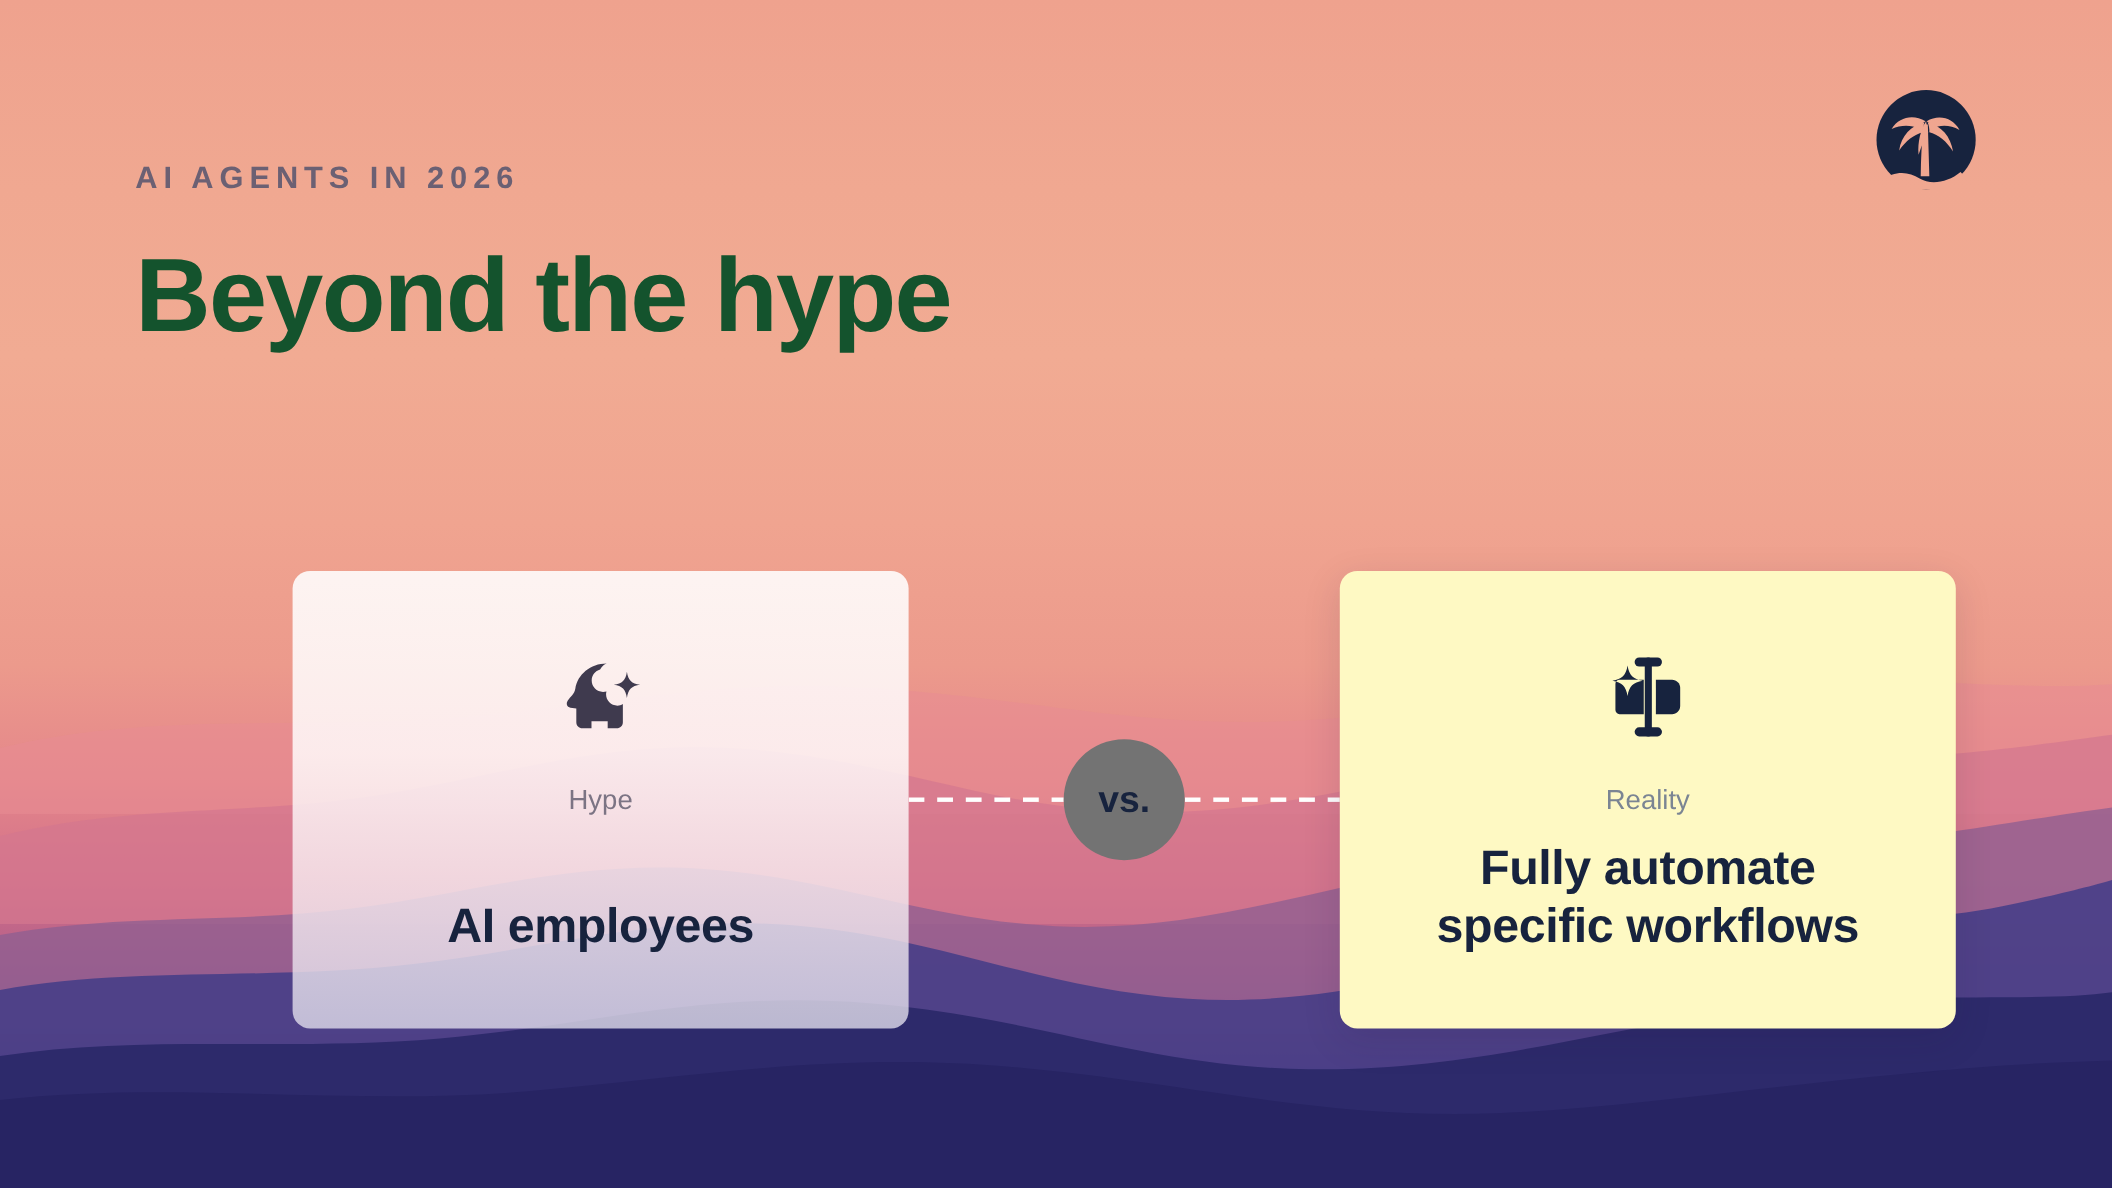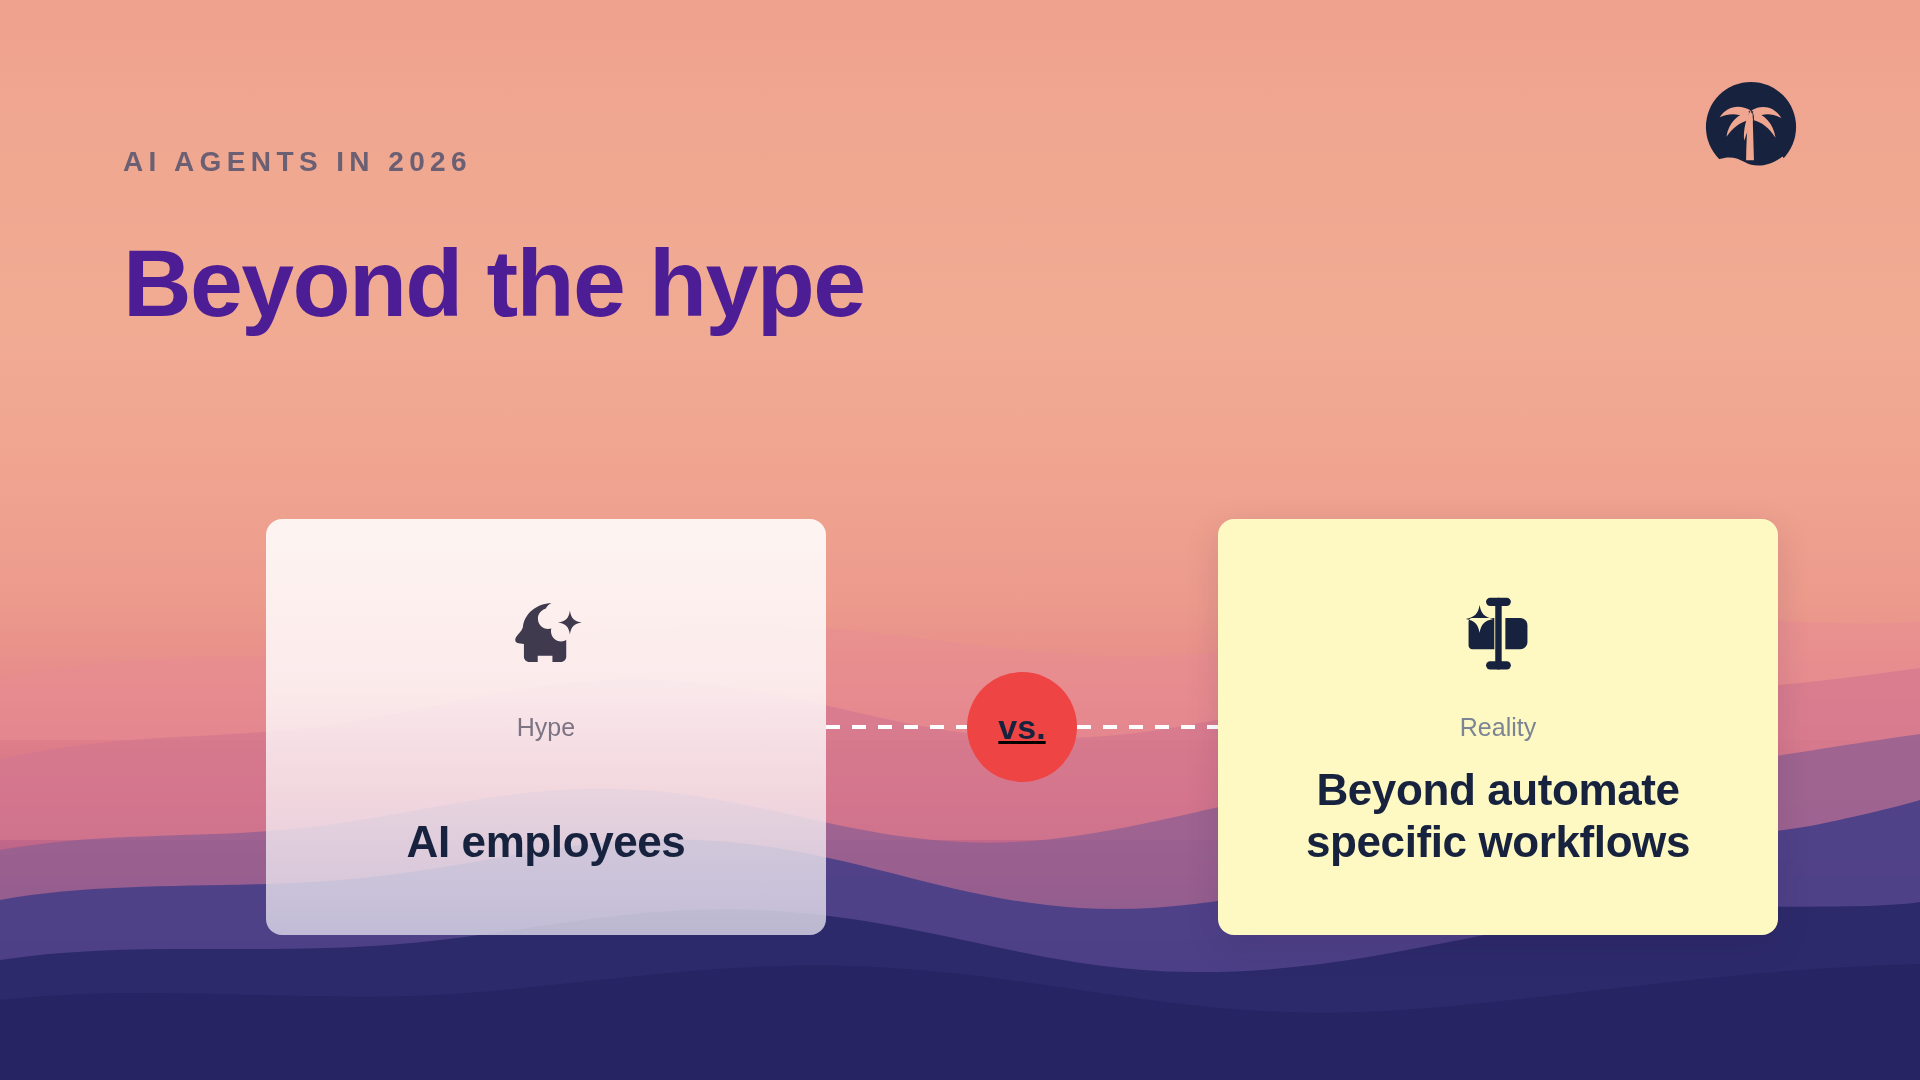--- a/index.html
+++ b/index.html
@@ -38,23 +38,23 @@
   }
   .eyebrow {
     font-size:28px; font-weight:bold;
     letter-spacing:5.4px;
     color:#6b6073;
     line-height:1;
     text-transform:uppercase;
     white-space:nowrap;
   }
   .headline {
-    position:absolute; left:123px; top:236px;
+    position:absolute; left:123px; top:222px;
     font-size:95px; font-weight:bold;
-    color:#4c1d95;
+    color:#14532d;
     letter-spacing:-1.6px;
     line-height:1;
     white-space:nowrap;
   }
 
   .brand { display:flex; align-items:center; gap:34px; margin-top:-18px; }
   .brand-mark { width:98px; height:98px; flex:0 0 auto; }
   .brand-name {
     font-size:40px; font-weight:bold;
     letter-spacing:9px;
@@ -113,25 +113,24 @@
     position:relative;
   }
   .dash {
     flex:1 1 auto; height:4px;
     background-image:linear-gradient(90deg,#ffffff 0 14px,transparent 14px 26px);
     background-size:26px 4px;
     background-repeat:repeat-x;
   }
   .vs-circle {
     width:110px; height:110px; border-radius:50%;
-    background:#ef4444;
+    background:#737373;
     display:flex; align-items:center; justify-content:center;
     flex:0 0 auto;
     z-index:2;
-    text-decoration:underline;
   }
   .vs-text { font-size:34px; font-weight:bold; color:#17233e; line-height:1; }
 </style>
 </head>
 <body>
 
 <div class="bg">
   <div class="sky"></div>
 
   <div class="ridge" style="top:560px;height:180px;">
@@ -236,18 +235,18 @@
           <path d="M58,38 L74,38 C78.4,38 82,41.6 82,46 L82,64 C82,68.4 78.4,72 74,72 L58,72 Z"></path>
 
           <rect x="47" y="16" width="7" height="78" rx="3.5"></rect>
           <rect x="37" y="16" width="27" height="9" rx="4.5"></rect>
           <rect x="37" y="85" width="27" height="9" rx="4.5"></rect>
         </g>
       </svg>
     </div>
     <div class="card-label">Reality</div>
     <div class="card-title">
-      <span>Beyond automate</span><br>
+      <span>Fully automate</span><br>
       <span>specific workflows</span>
     </div>
   </div>
 
 </div>
 
 </body></html>

